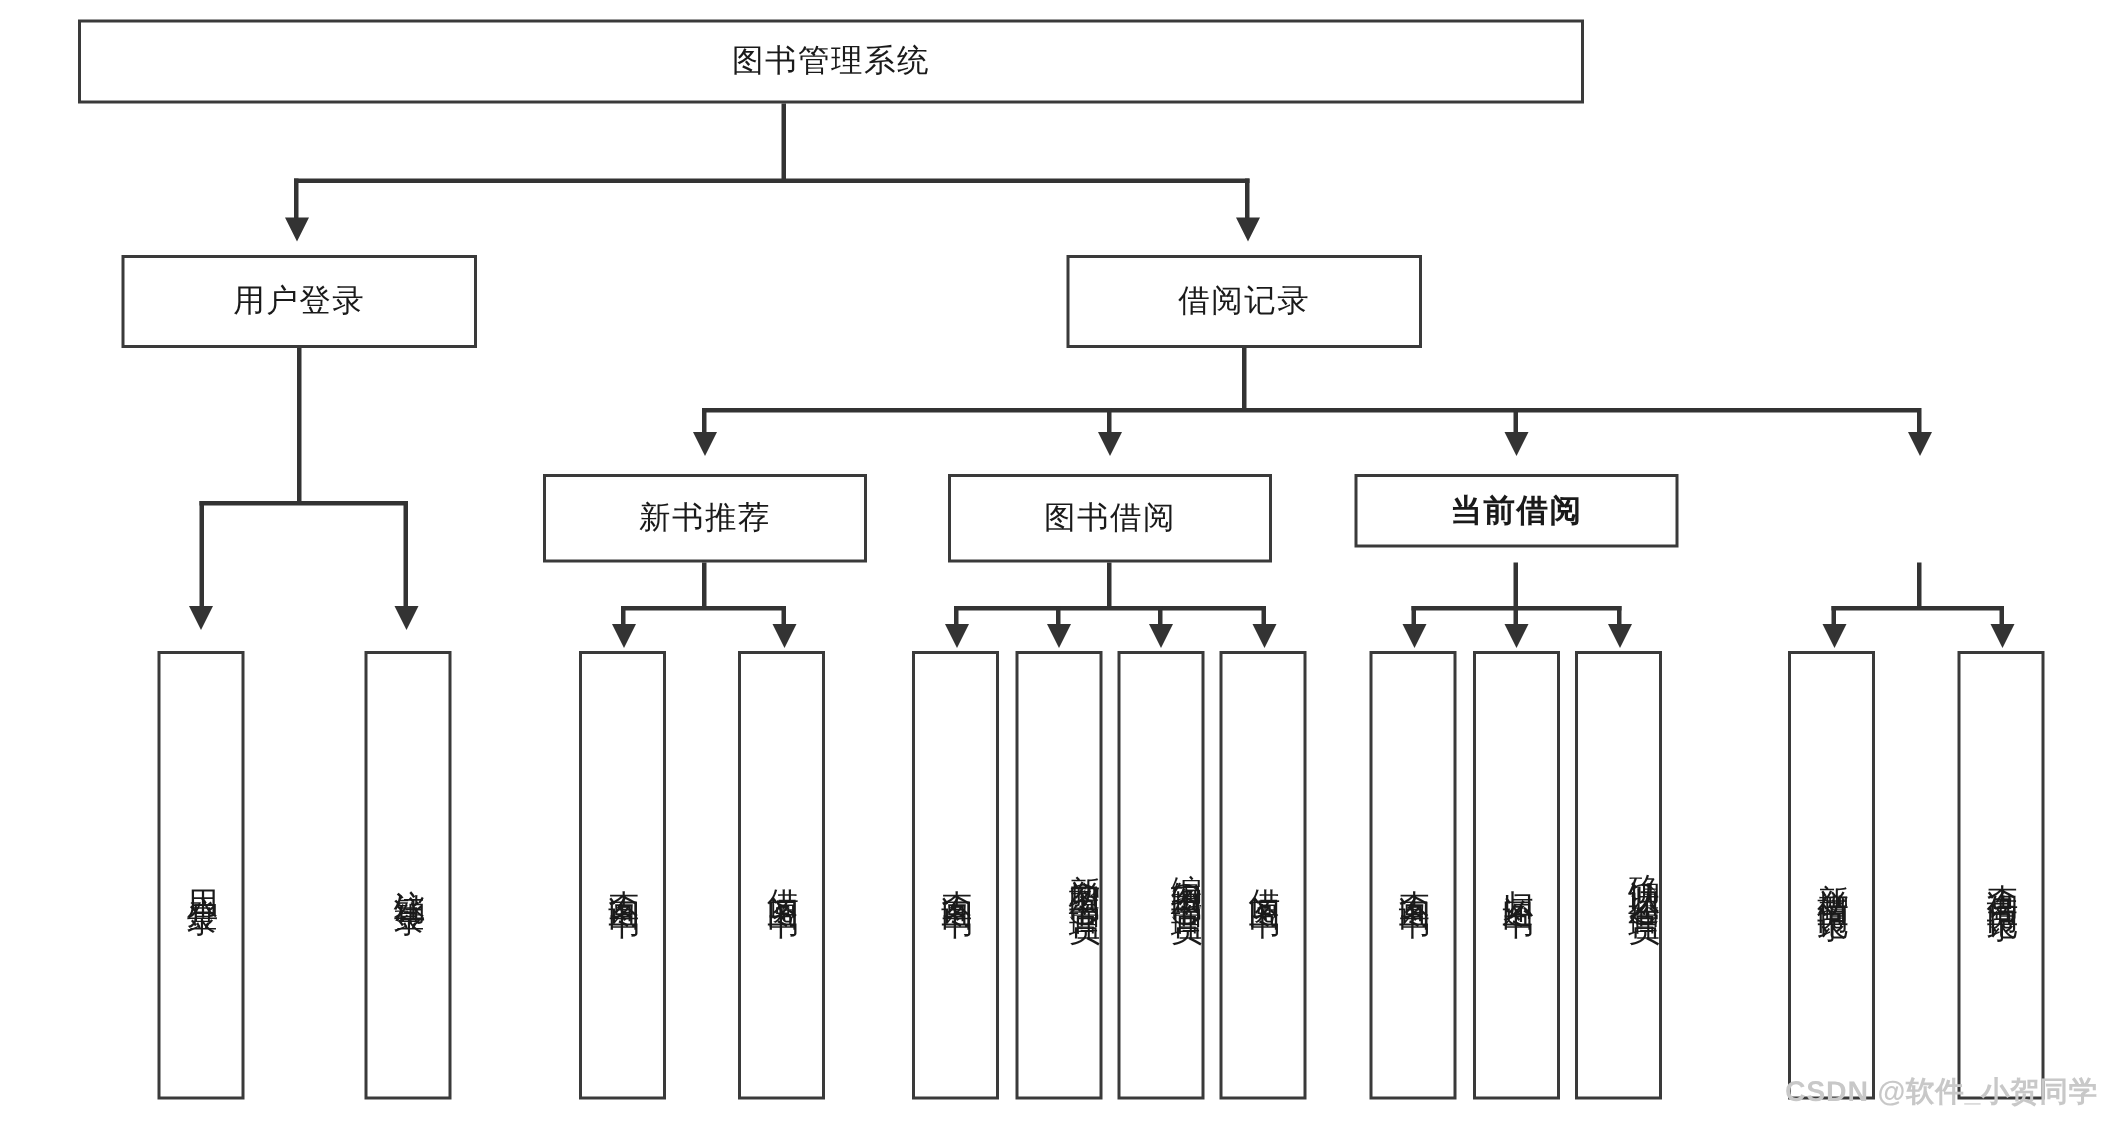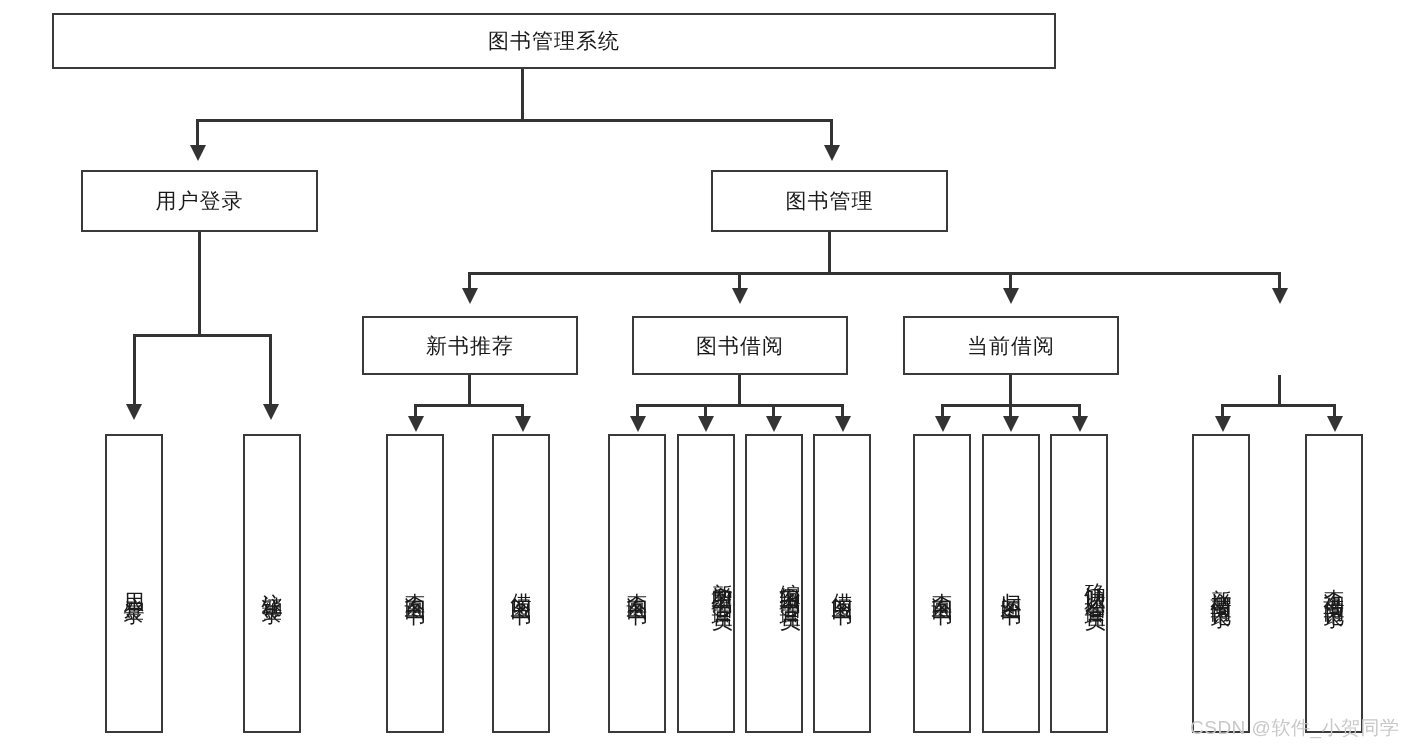--- a/index.html
+++ b/index.html
@@ -60,20 +60,21 @@
     border-left: 8px solid transparent;
     border-right: 8px solid transparent;
     border-top: 16px solid #333333;
   }
   .watermark {
     position: absolute;
     color: #c8c8c8;
     font-size: 19px;
     white-space: nowrap;
     letter-spacing: 0.5px;
+    font-weight: bold;
   }
 </style>
 </head>
 <body>
 
 <div id="canvas">
 
   <div class="node horiz" style="left:20px; top:13px; width:1004px; height:56px;margin-left:32px;">
     <span>图书管理系统</span>
   </div>
@@ -85,21 +86,21 @@
   <div class="edge v" style="left:196px; top:119px; width:3px; height:28px;"></div>
   <div class="arrow" style="left:190px; top:145px;"></div>
   <div class="edge v" style="left:830px; top:119px; width:3px; height:28px;"></div>
   <div class="arrow" style="left:824px; top:145px;"></div>
 
   <div class="node horiz" style="left:81px; top:170px; width:237px; height:62px;">
     <span>用户登录</span>
   </div>
 
   <div class="node horiz" style="left:711px; top:170px; width:237px; height:62px;">
-    <span>图书管理</span>
+    <span>借阅记录</span>
   </div>
 
   <div class="edge v" style="left:198px; top:232px; width:3px; height:104px;"></div>
   <div class="edge h" style="left:133px; top:334px; width:138px; height:3px;"></div>
   <div class="edge v" style="left:133px; top:334px; width:3px; height:72px;"></div>
   <div class="arrow" style="left:126px; top:404px;"></div>
   <div class="edge v" style="left:269px; top:334px; width:3px; height:72px;"></div>
   <div class="arrow" style="left:263px; top:404px;"></div>
 
   <div class="edge v" style="left:828px; top:232px; width:3px; height:42px;"></div>
@@ -116,21 +117,21 @@
 
   <div class="edge v" style="left:1278px; top:272px; width:3px; height:18px;"></div>
   <div class="arrow" style="left:1272px; top:288px;"></div>
 
   <div class="node horiz" style="left:362px; top:316px; width:216px; height:59px;">
     <span>新书推荐</span>
   </div>
   <div class="node horiz" style="left:632px; top:316px; width:216px; height:59px;">
     <span>图书借阅</span>
   </div>
-  <div class="node horiz" style="left:903px; top:316px; width:216px; height:59px;">
+  <div class="node horiz" style="left:903px; top:316px; width:216px; height:49px;font-weight:bold;">
     <span>当前借阅</span>
   </div>
 
   <div class="edge v" style="left:468px; top:375px; width:3px; height:31px;"></div>
   <div class="edge h" style="left:414px; top:404px; width:110px; height:3px;"></div>
   <div class="edge v" style="left:414px; top:404px; width:3px; height:14px;"></div>
   <div class="arrow" style="left:408px; top:416px;"></div>
   <div class="edge v" style="left:521px; top:404px; width:3px; height:14px;"></div>
   <div class="arrow" style="left:515px; top:416px;"></div>
 

